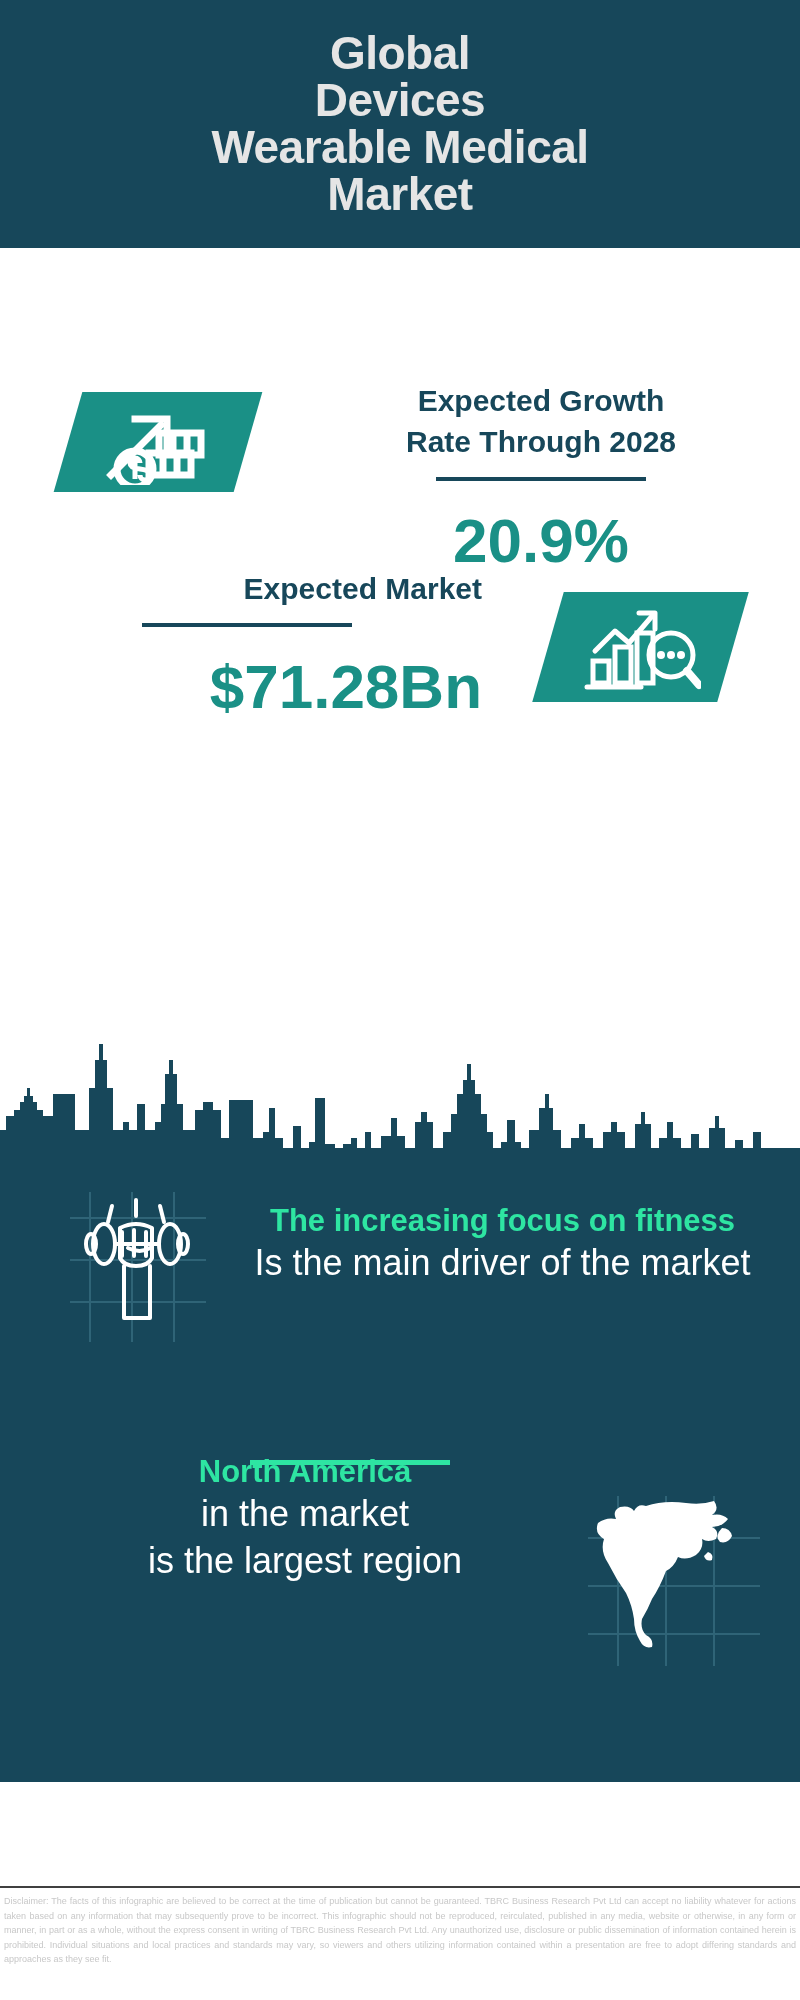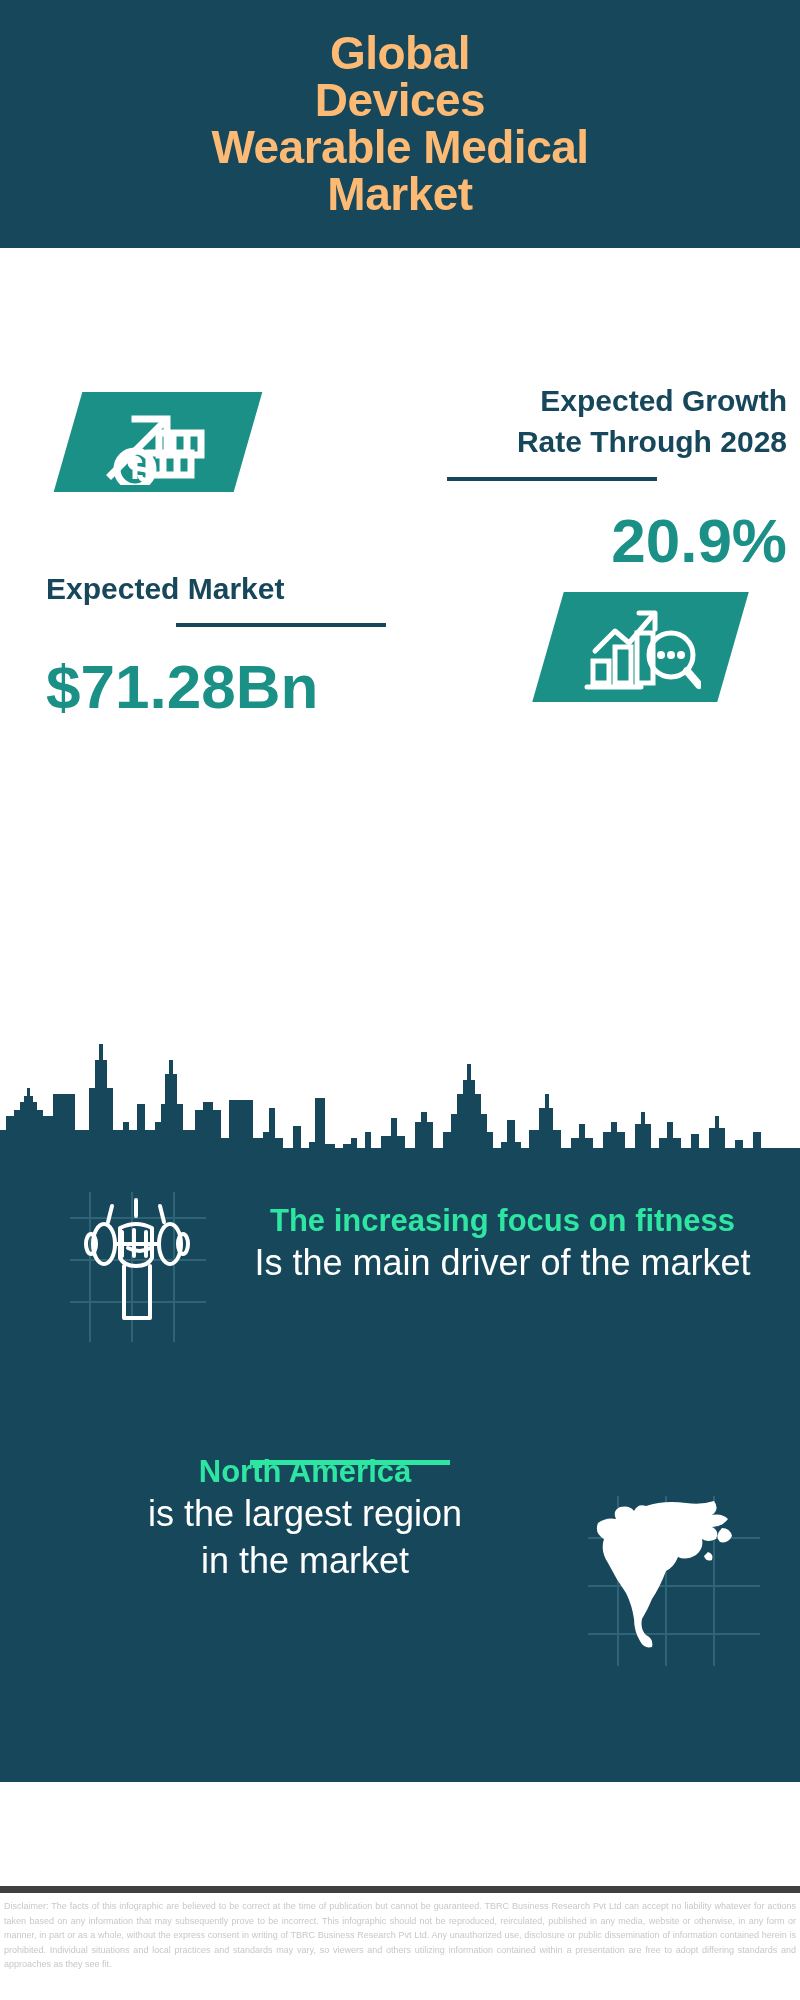--- a/index.html
+++ b/index.html
@@ -9,21 +9,21 @@
     font-family:"Liberation Sans", sans-serif;
   }
 
   
   #header {
     position:absolute; left:0; top:0; width:800px; height:248px;
     background:#17475a;
     display:flex; align-items:center; justify-content:center;
   }
   #header-title {
-    color:#fdba74; font-size:46px; line-height:1.02; font-weight:bold;
+    color:#e5e5e5; font-size:46px; line-height:1.02; font-weight:bold;
     text-align:center; letter-spacing:-0.5px; padding:0 30px;
     font-family:"Liberation Sans Narrow","Liberation Sans",sans-serif;
   }
   #header-title .t-line { display:block; }
 
   
   #stats { position:absolute; left:0; top:248px; width:800px; height:790px; background:#ffffff; }
 
   .para {
     position:absolute;
@@ -31,34 +31,34 @@
     transform:skewX(-16deg);
   }
   .para-inner {
     position:absolute; inset:0;
     transform:skewX(16deg);
     display:flex; align-items:center; justify-content:center;
   }
 
   
   #growth-icon-shape { left:68px; top:392px; width:180px; height:100px; }
-  #growth-text { position:absolute; left:317px; top:380px; width:470px; text-align:right; }
+  #growth-text { position:absolute; left:306px; top:380px; width:470px; text-align:center; }
   .stat-label {
     color:#17475a; font-size:30px; font-weight:bold; line-height:1.38;
     font-family:"Liberation Sans Narrow","Liberation Sans",sans-serif;
   }
   .rule-dark { width:210px; height:4px; background:#17475a; margin:14px auto 0; }
   .stat-value {
     color:#1a9086; font-size:62px; font-weight:bold; line-height:1.1; margin-top:26px;
     font-family:"Liberation Sans Narrow","Liberation Sans",sans-serif;
   }
 
   
   #size-icon-shape { left:548px; top:592px; width:185px; height:110px; }
-  #size-text { position:absolute; left:46px; top:568px; width:470px; text-align:left; }
+  #size-text { position:absolute; left:12px; top:568px; width:470px; text-align:right; }
 
   
   #lower { position:absolute; left:0; top:1038px; width:800px; height:742px; }
   #skyline-svg { position:absolute; left:0; top:0; width:800px; height:140px; display:block; }
   #lower-bg { position:absolute; left:0; top:110px; width:800px; height:632px; background:#17475a; }
   #driver-icon { position:absolute; left:46px; top:1178px; width:180px; height:180px; }
   #driver-text { position:absolute; left:240px; top:1168px; width:525px; text-align:center;margin-top:33px; }
   .hl-green {
     color:#2ee5a2; font-size:31px; font-weight:bold; line-height:1.26;
     font-family:"Liberation Sans Narrow","Liberation Sans",sans-serif;
@@ -70,21 +70,21 @@
   #mid-divider { position:absolute; left:250px; top:1460px; width:200px; height:5px; background:#2ee5a2; }
 
   #region-text { position:absolute; left:45px; top:1452px; width:520px; text-align:center; }
   #region-icon { position:absolute; left:588px; top:1494px; width:180px; height:175px; }
 
   
   #footer { position:absolute; left:0; top:1780px; width:800px; height:106px; background:#ffffff;
             border-top:2px solid #17475a; }
 
   #disclaimer-wrap { position:absolute; left:0; top:1886px; width:800px; height:114px; background:#ffffff;
-                     border-top:7px solid #404040; }
+                     border-top:2px solid #404040; }
   #disclaimer { position:absolute; left:4px; top:6px; width:792px;
     color:#c8c8c8; font-size:9px; line-height:1.62; text-align:justify;
     font-family:"Liberation Sans Narrow","Liberation Sans",sans-serif; }
 </style>
 </head>
 <body>
 
 <div id="header">
   <div id="header-title">
     <span class="t-line">Global</span>
@@ -177,22 +177,22 @@
 </div>
 <div id="driver-text">
   <div class="hl-green">The increasing focus on fitness</div>
   <div class="sub-white">Is the main driver of the market</div>
 </div>
 
 <div id="mid-divider"></div>
 
 <div id="region-text">
   <div class="hl-green">North America</div>
+  <div class="sub-white">in the market</div>
   <div class="sub-white">is the largest region</div>
-  <div class="sub-white">in the market</div>
 </div>
 <div id="region-icon">
   <svg width="180" height="175" viewBox="0 0 180 175" fill="none">
     <g stroke="#2f6477" stroke-width="2">
       <line x1="0" y1="44" x2="172" y2="44"></line>
         <line x1="0" y1="92" x2="172" y2="92"></line>
       <line x1="0" y1="140" x2="172" y2="140"></line>
       <line x1="30" y1="2" x2="30" y2="172"></line>
         <line x1="78" y1="2" x2="78" y2="172"></line>
       <line x1="126" y1="2" x2="126" y2="172"></line>

